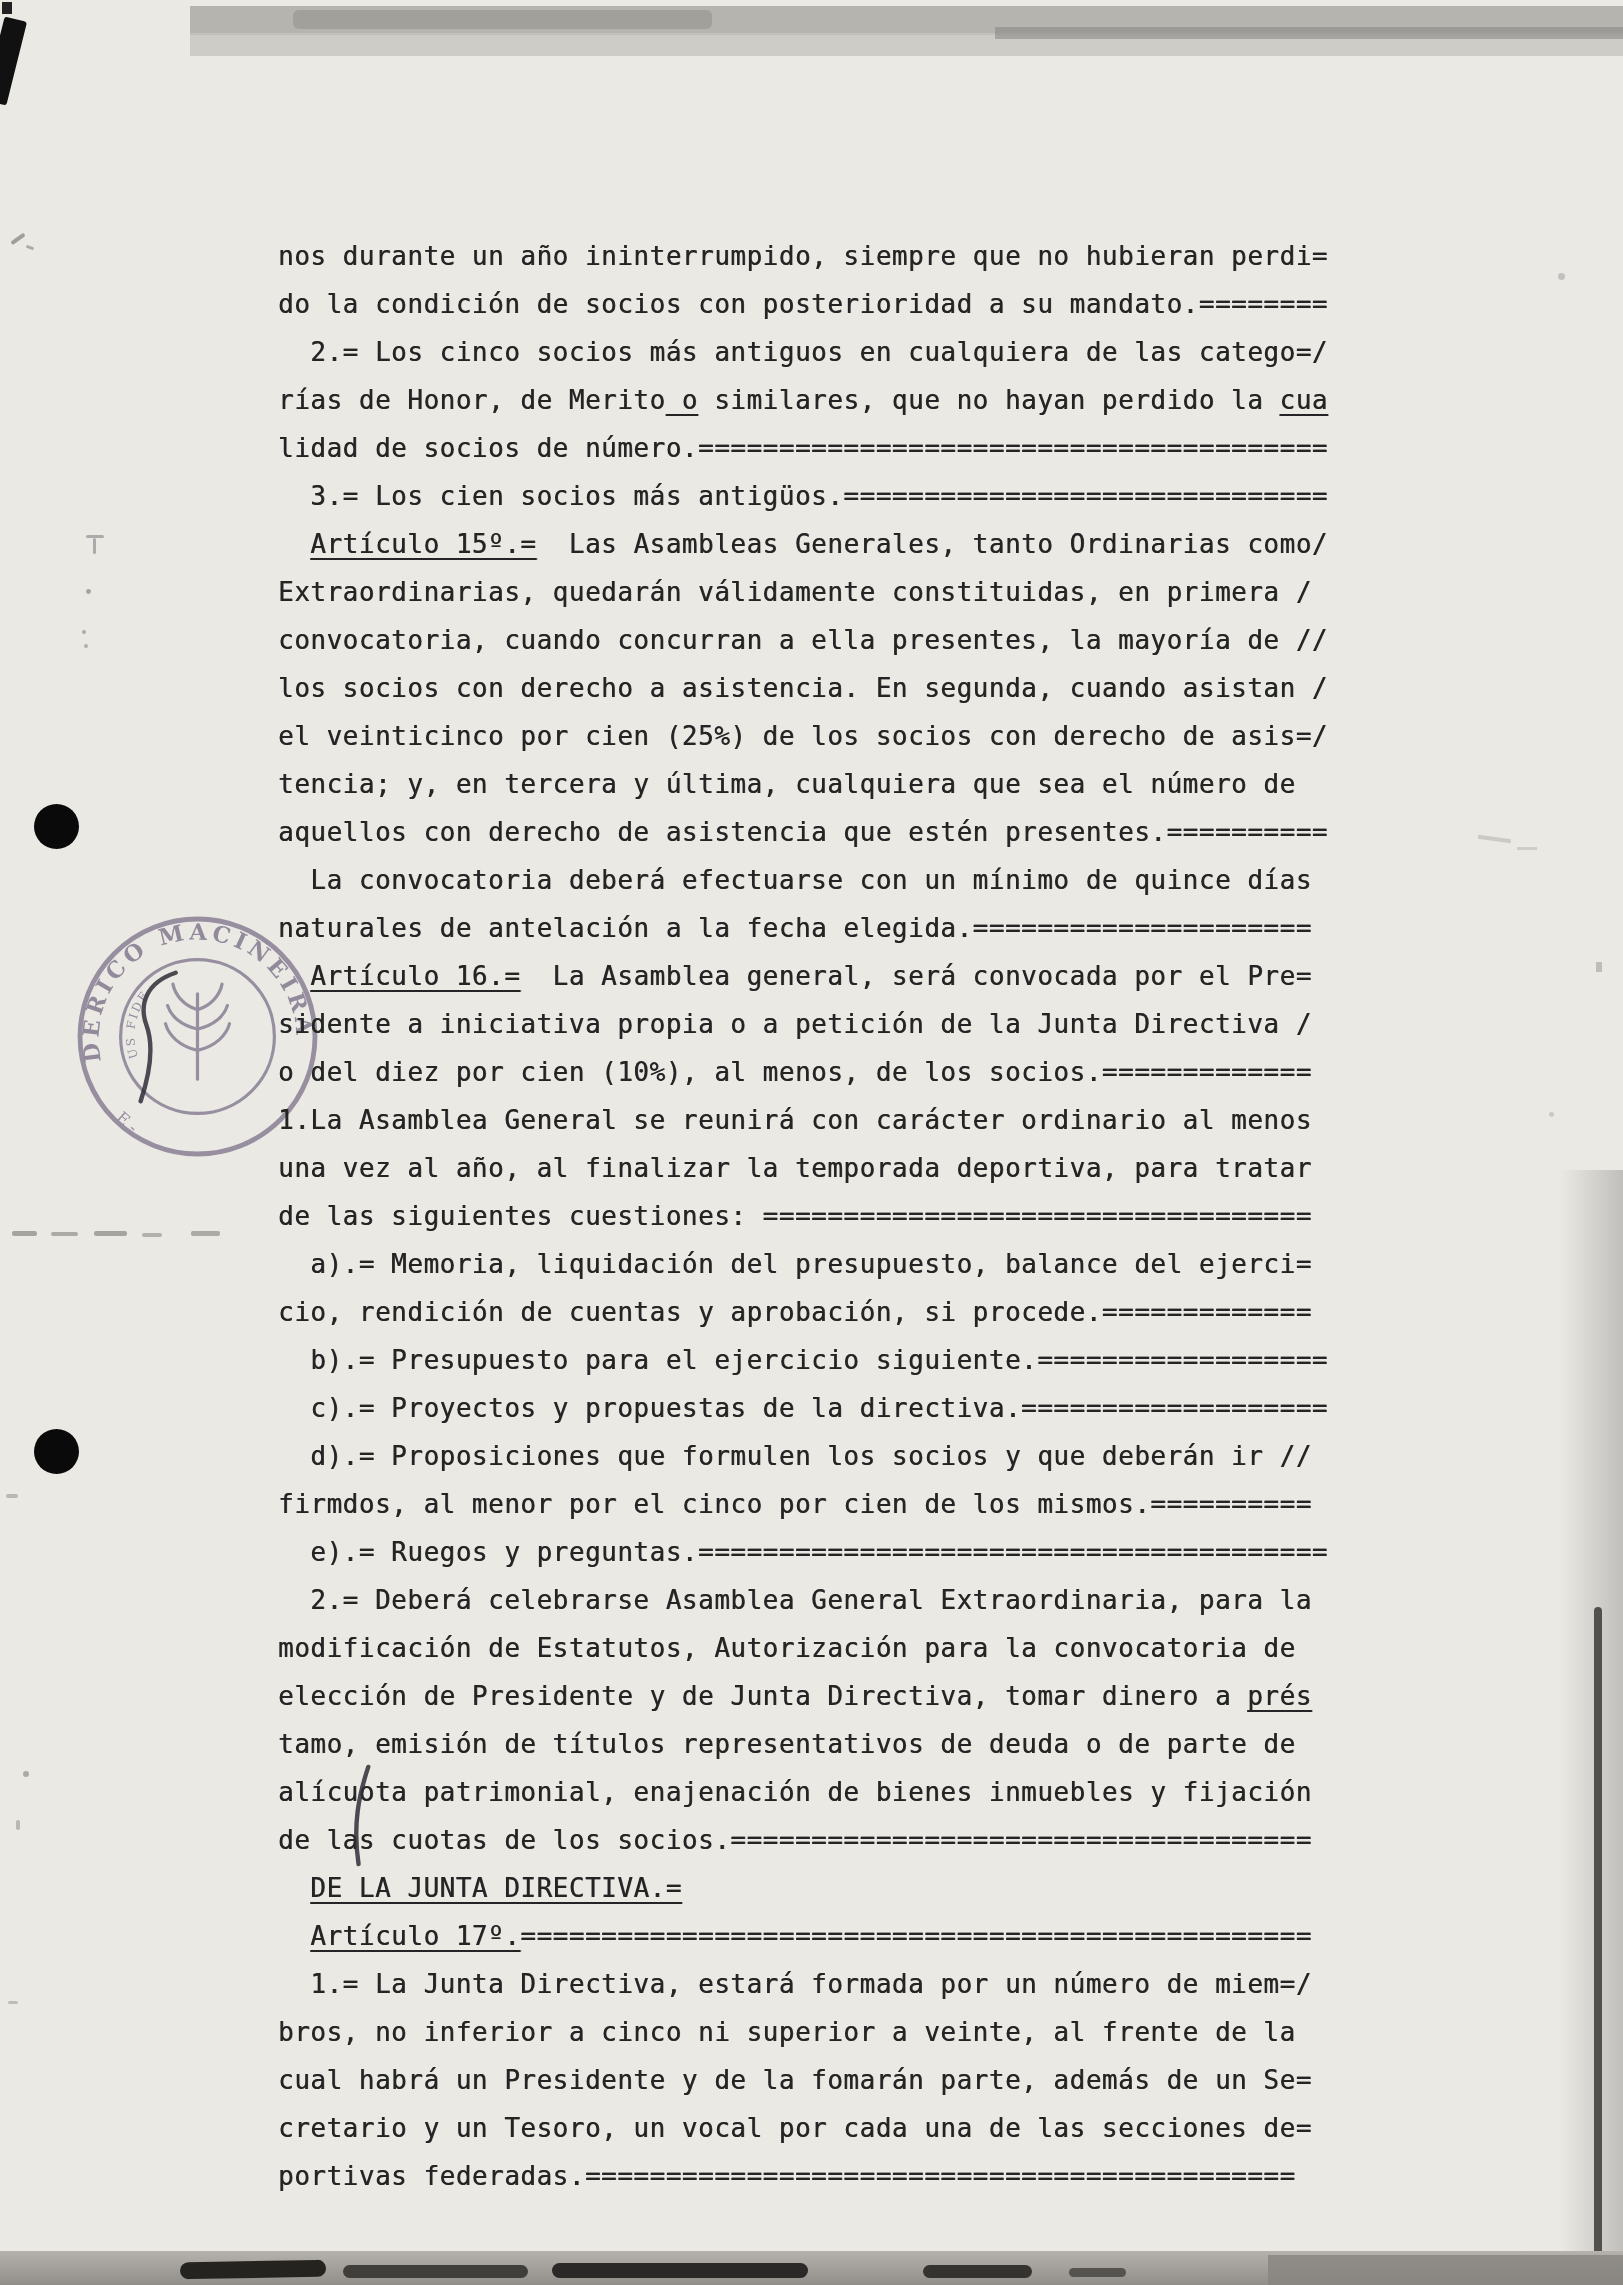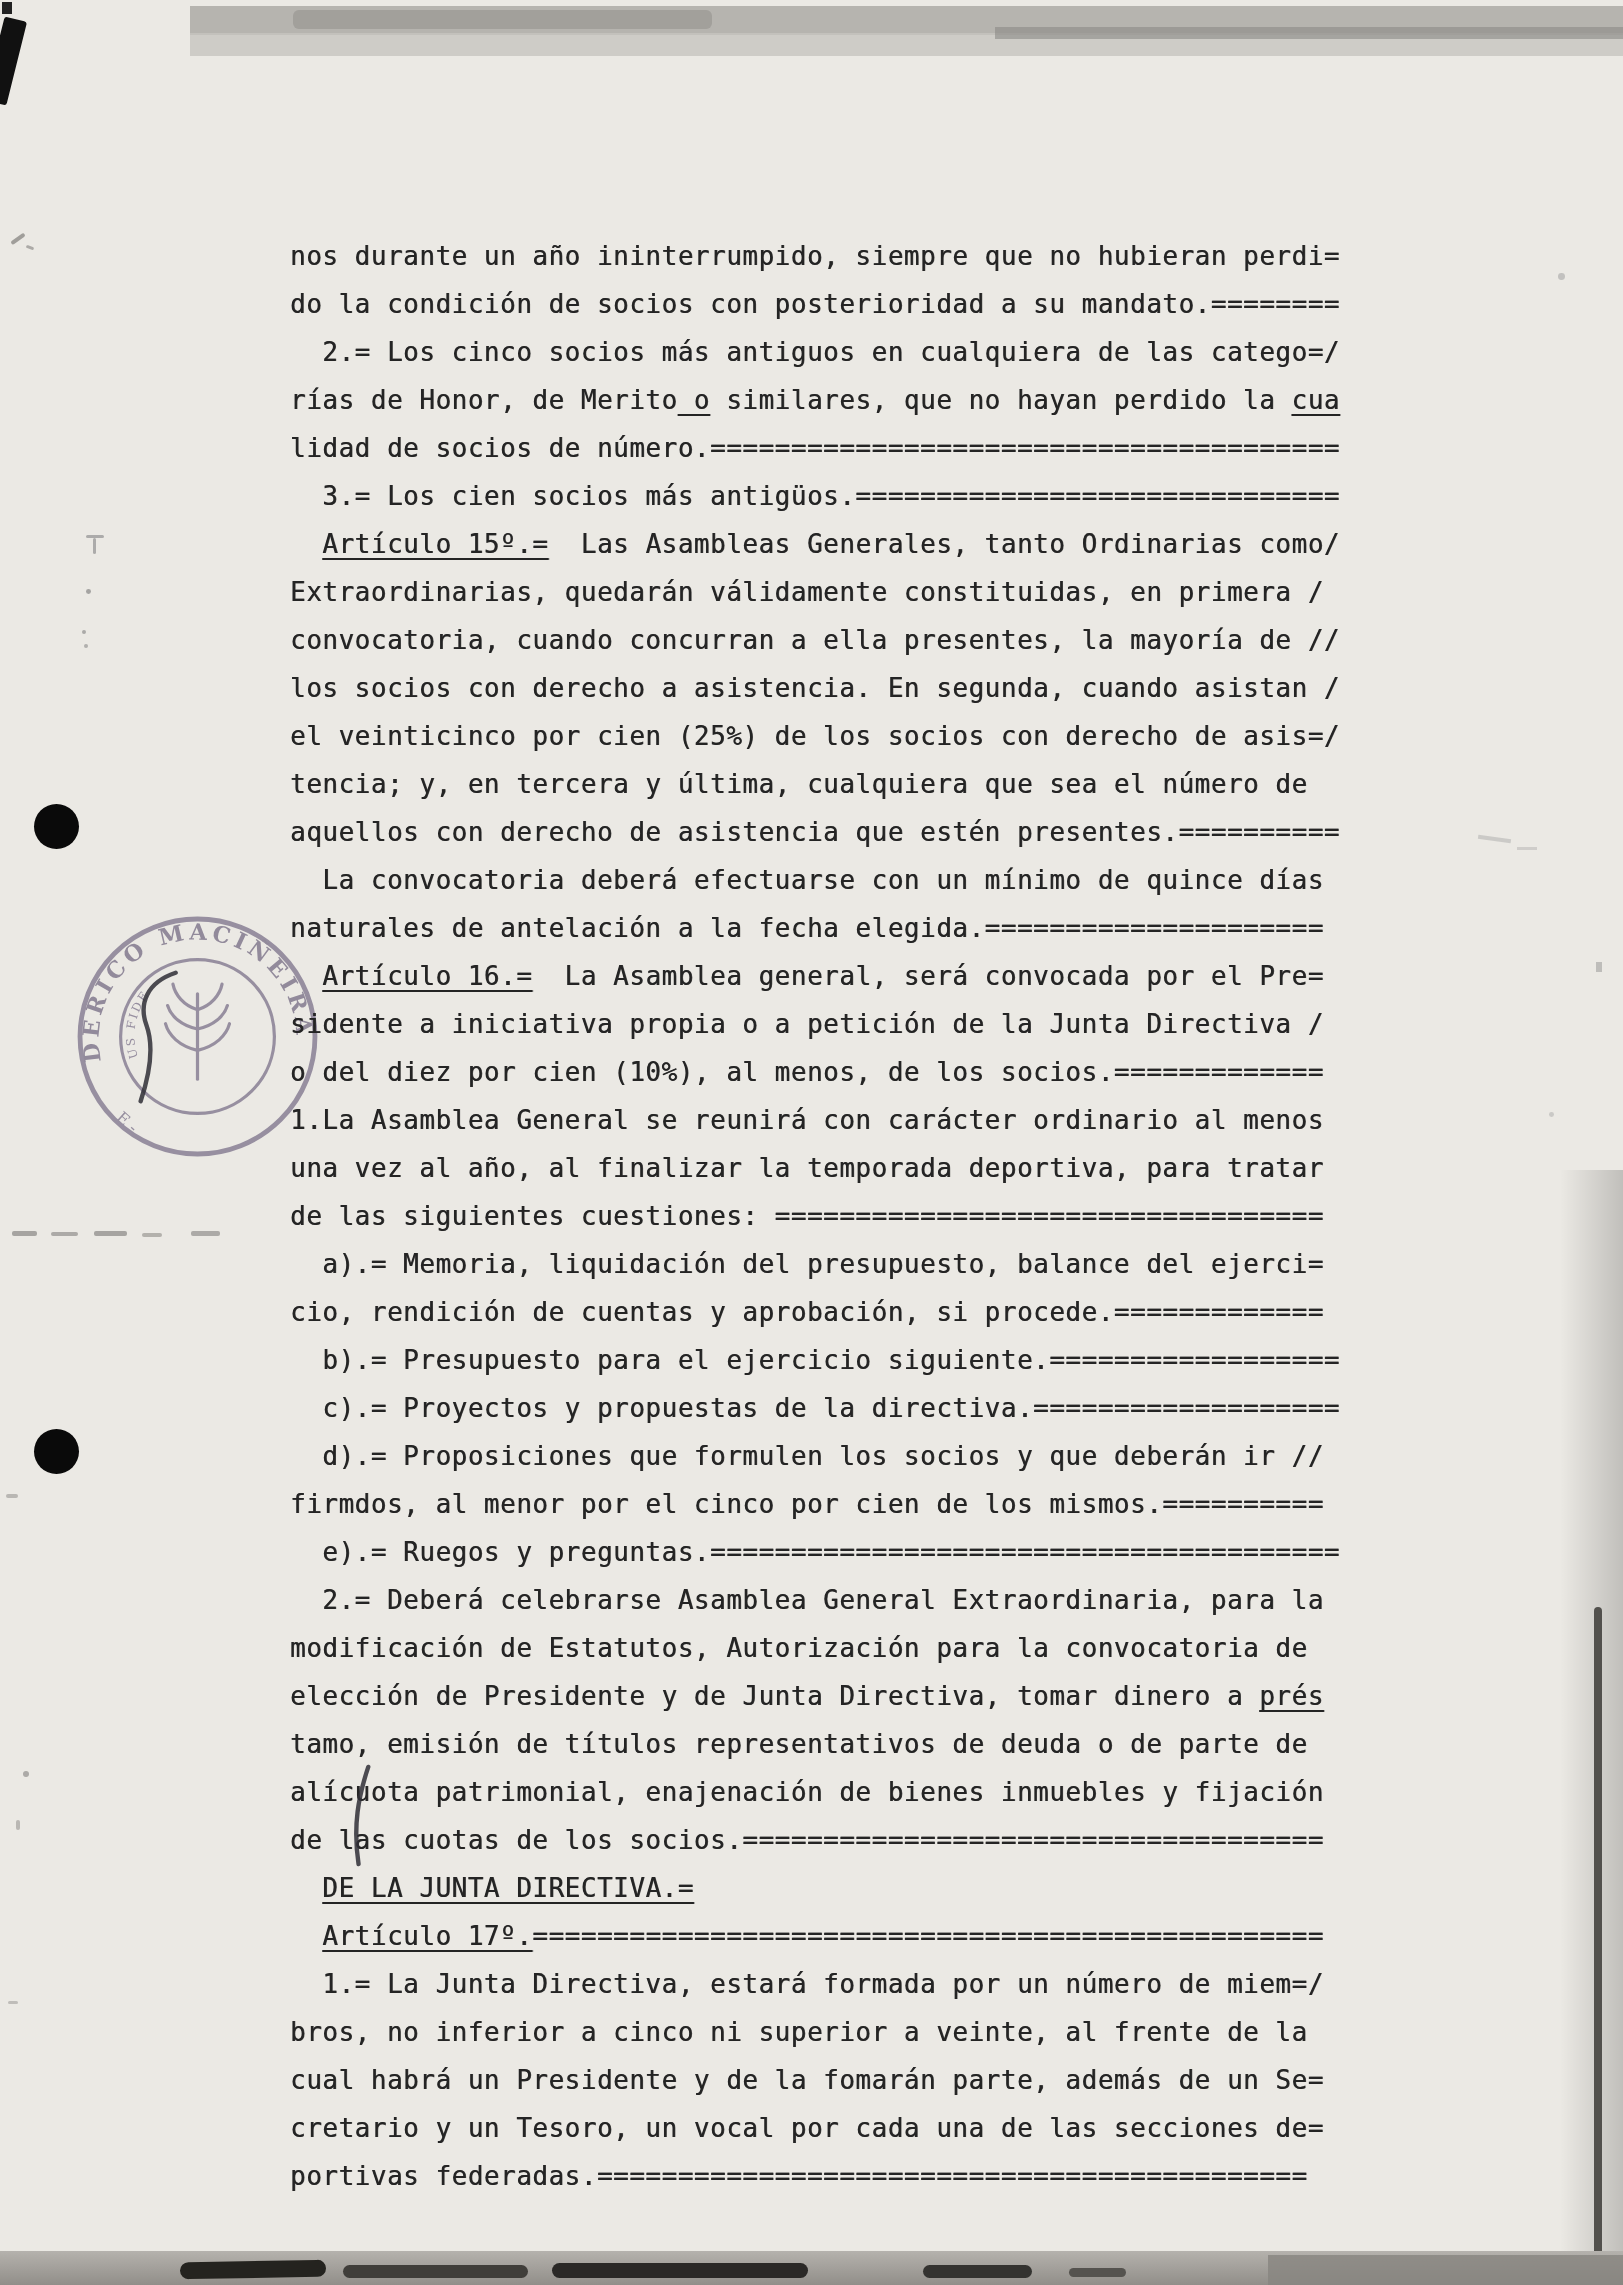--- a/index.html
+++ b/index.html
@@ -8,21 +8,21 @@
     background:#ebe9e4;
     font-family:"DejaVu Sans Mono","Liberation Mono",monospace;
   }
   
   .textblock{
     position:absolute;left:278px;top:232px;z-index:2;
     color:#242424;font-size:26px;line-height:48px;
     white-space:pre;letter-spacing:0.5px;
     text-shadow:0.5px 0 0 rgba(30,30,30,.75);
   }
-  .line{height:48px;margin-left:12px;}
+  .line{height:48px;}
   .u{text-decoration:underline;text-underline-offset:4.9px;text-decoration-thickness:2px;}
 
   
   .stamp{position:absolute;left:64px;top:903px;width:267px;height:267px;z-index:1;opacity:.8;mix-blend-mode:multiply;}
   .stamp-ring{fill:none;stroke:#8d84a0;}
   .ring-outer{stroke-width:4.5;}
   .ring-inner{stroke-width:3;}
   .stamp-arc{font-family:"DejaVu Serif","Liberation Serif",serif;font-size:21px;letter-spacing:4px;fill:#867d99;font-weight:bold;}
   .stamp-small{font-family:"DejaVu Serif","Liberation Serif",serif;font-size:11px;letter-spacing:2px;fill:#8d84a0;}
   .stamp-bottom{font-family:"DejaVu Serif","Liberation Serif",serif;font-size:15px;fill:#8d84a0;}

